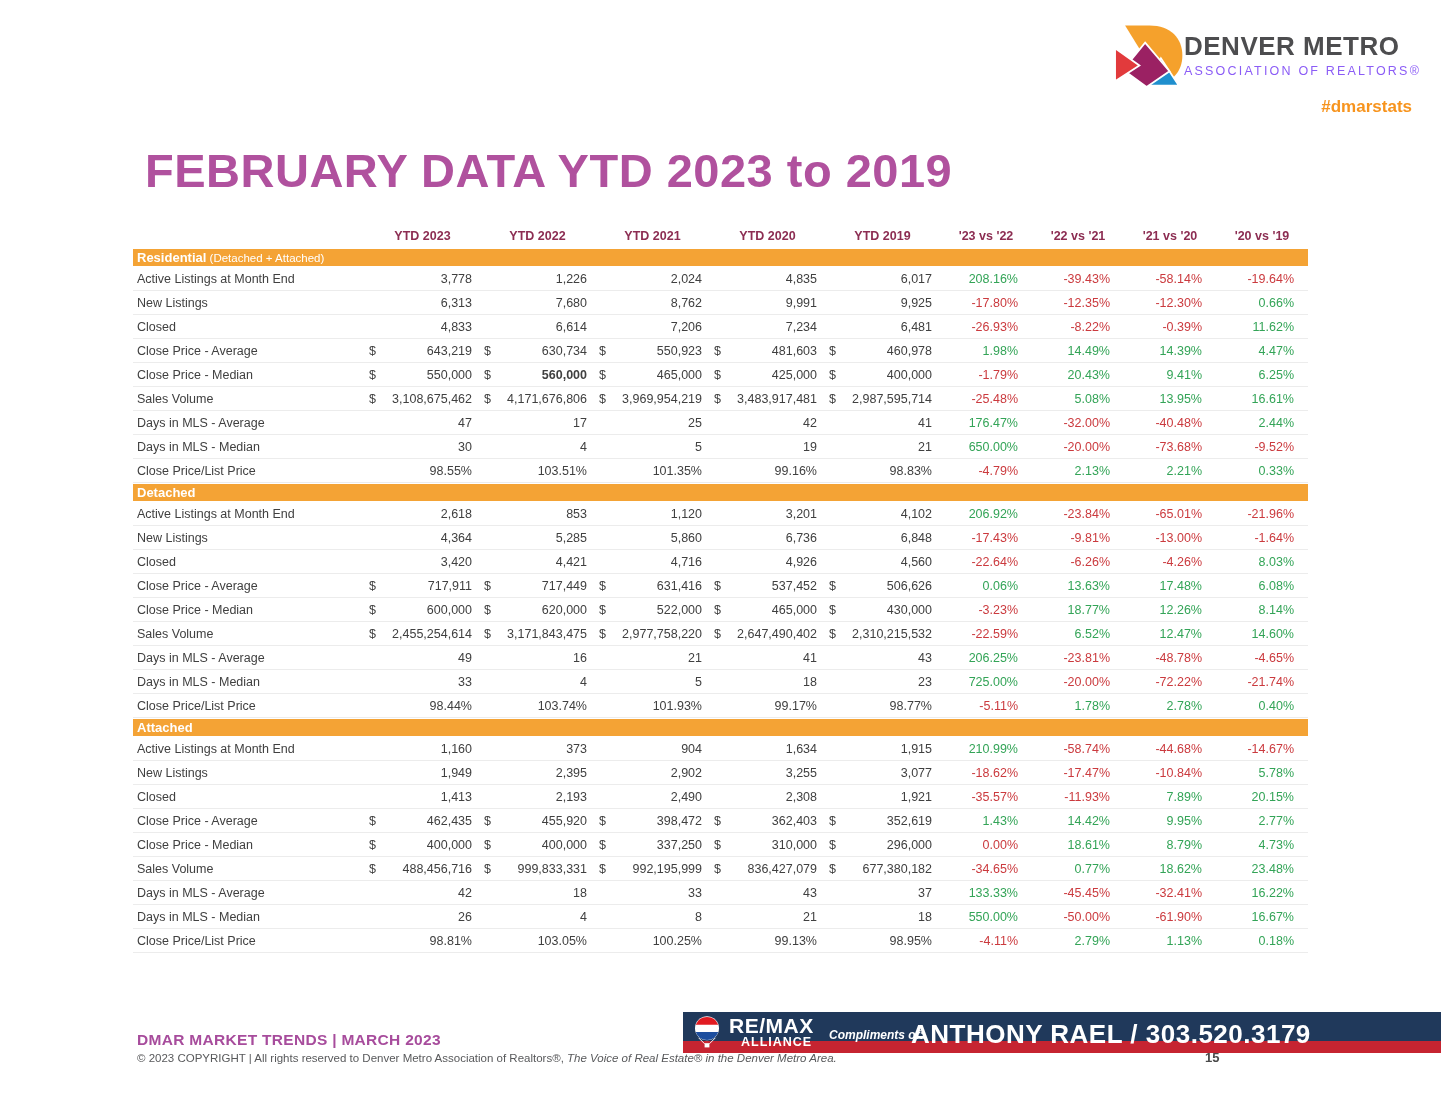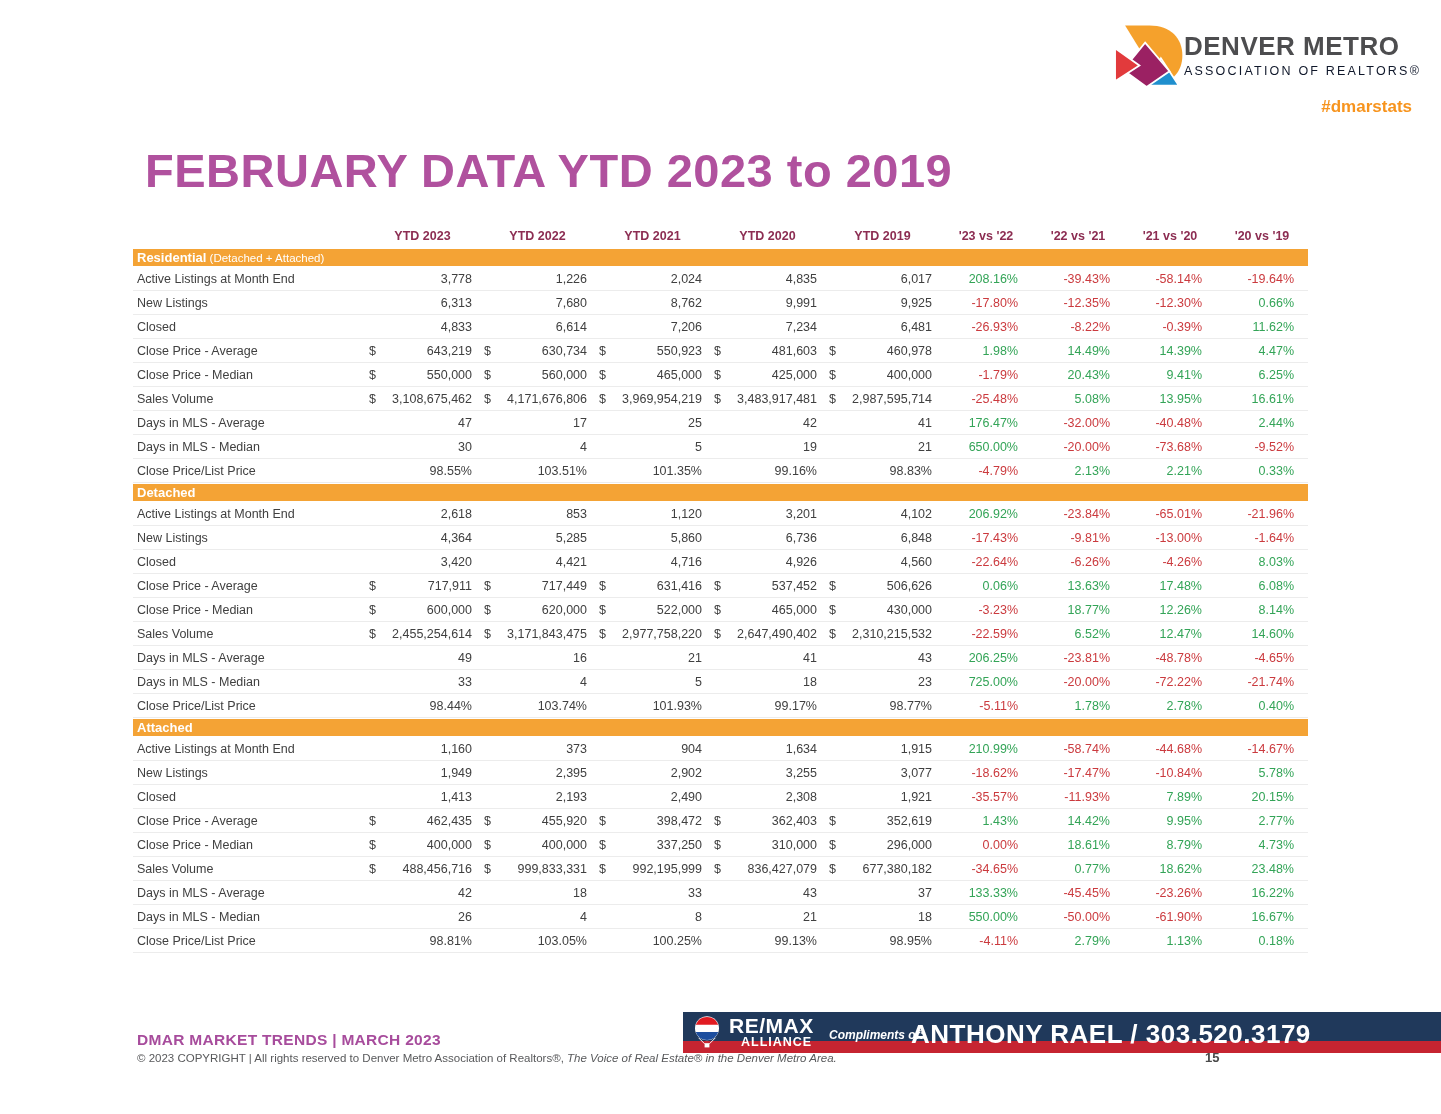--- a/index.html
+++ b/index.html
@@ -12,21 +12,21 @@
     --banner-navy:#20395B;
     --banner-red:#C62431;
   }
   *{margin:0;padding:0;box-sizing:border-box;}
   body{background:#fff;font-family:"Liberation Sans",sans-serif;}
   .page{position:relative;width:1441px;height:1114px;background:#fff;overflow:hidden;}
 
   
   .brand{position:absolute;top:24px;left:1112px;display:flex;align-items:center;}
   .brand-text .brand-name{font-size:26px;font-weight:bold;color:#4D4D4F;letter-spacing:.5px;line-height:1.05;}
-  .brand-text .brand-sub{font-size:12.5px;color:#0f172a;letter-spacing:2.2px;margin-top:4px;}
+  .brand-text .brand-sub{font-size:12.5px;color:#8b5cf6;letter-spacing:2.2px;margin-top:4px;}
   .hashtag{position:absolute;top:97px;left:1112px;width:300px;text-align:right;font-size:17px;font-weight:bold;color:var(--hashtag-orange);}
 
   
   .title{position:absolute;left:145px;top:143px;font-size:47px;font-weight:bold;color:var(--title-purple);letter-spacing:.5px;}
 
   
   .tbl{position:absolute;left:133px;top:224px;width:1175px;font-size:12.5px;color:#404040;}
   .t-row{display:grid;grid-template-columns:232px repeat(5,115px) repeat(4,92px);align-items:center;}
   .t-head .hc{font-weight:bold;color:var(--header-maroon);text-align:center;font-size:12.5px;}
   .t-head{height:24px;line-height:24px;}
@@ -185,21 +185,21 @@
         <div class="pcell pos">4.47%</div>
       </div>
       <div class="t-row d-row">
         <div class="lbl">Close Price - Median</div>
         <div class="vcell">
           <div class="cur">$</div>
           <div class="val" style="display: inline;">550,000</div>
         </div>
         <div class="vcell">
           <div class="cur">$</div>
-          <div class="val" style="display: inline;">560,000</div>
+          <div class="val" style="display: inline; font-weight: bold;">560,000</div>
         </div>
         <div class="vcell">
           <div class="cur">$</div>
           <div class="val" style="display: inline;">465,000</div>
         </div>
         <div class="vcell">
           <div class="cur">$</div>
           <div class="val" style="display: inline;">425,000</div>
         </div>
         <div class="vcell">
@@ -678,21 +678,21 @@
           <div class="val" style="display: inline;">33</div>
         </div>
         <div class="vcell">
           <div class="val" style="display: inline;">43</div>
         </div>
         <div class="vcell">
           <div class="val" style="display: inline;">37</div>
         </div>
         <div class="pcell pos">133.33%</div>
         <div class="pcell neg">-45.45%</div>
-        <div class="pcell neg">-23.26%</div>
+        <div class="pcell neg">-32.41%</div>
         <div class="pcell pos">16.22%</div>
       </div>
       <div class="t-row d-row">
         <div class="lbl">Days in MLS - Median</div>
         <div class="vcell">
           <div class="val" style="display: inline;">26</div>
         </div>
         <div class="vcell">
           <div class="val" style="display: inline;">4</div>
         </div>

